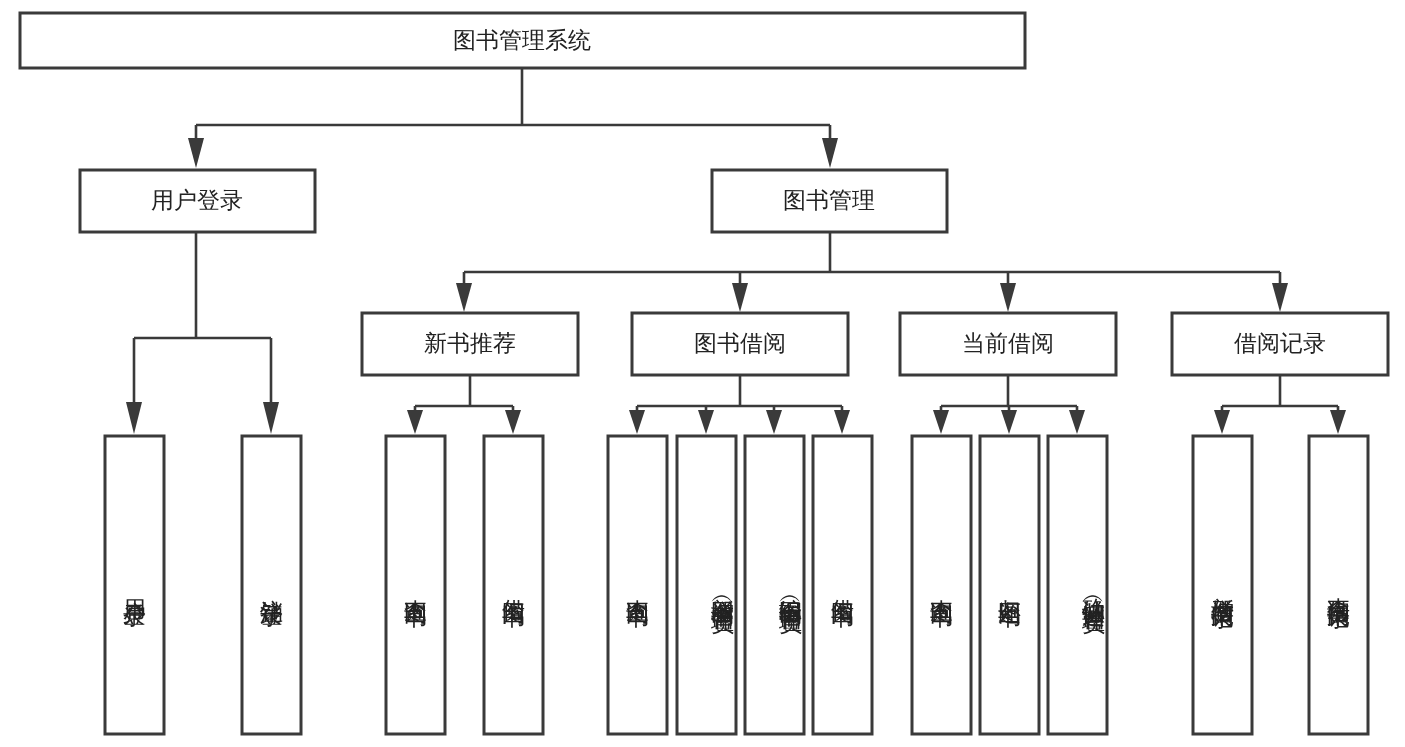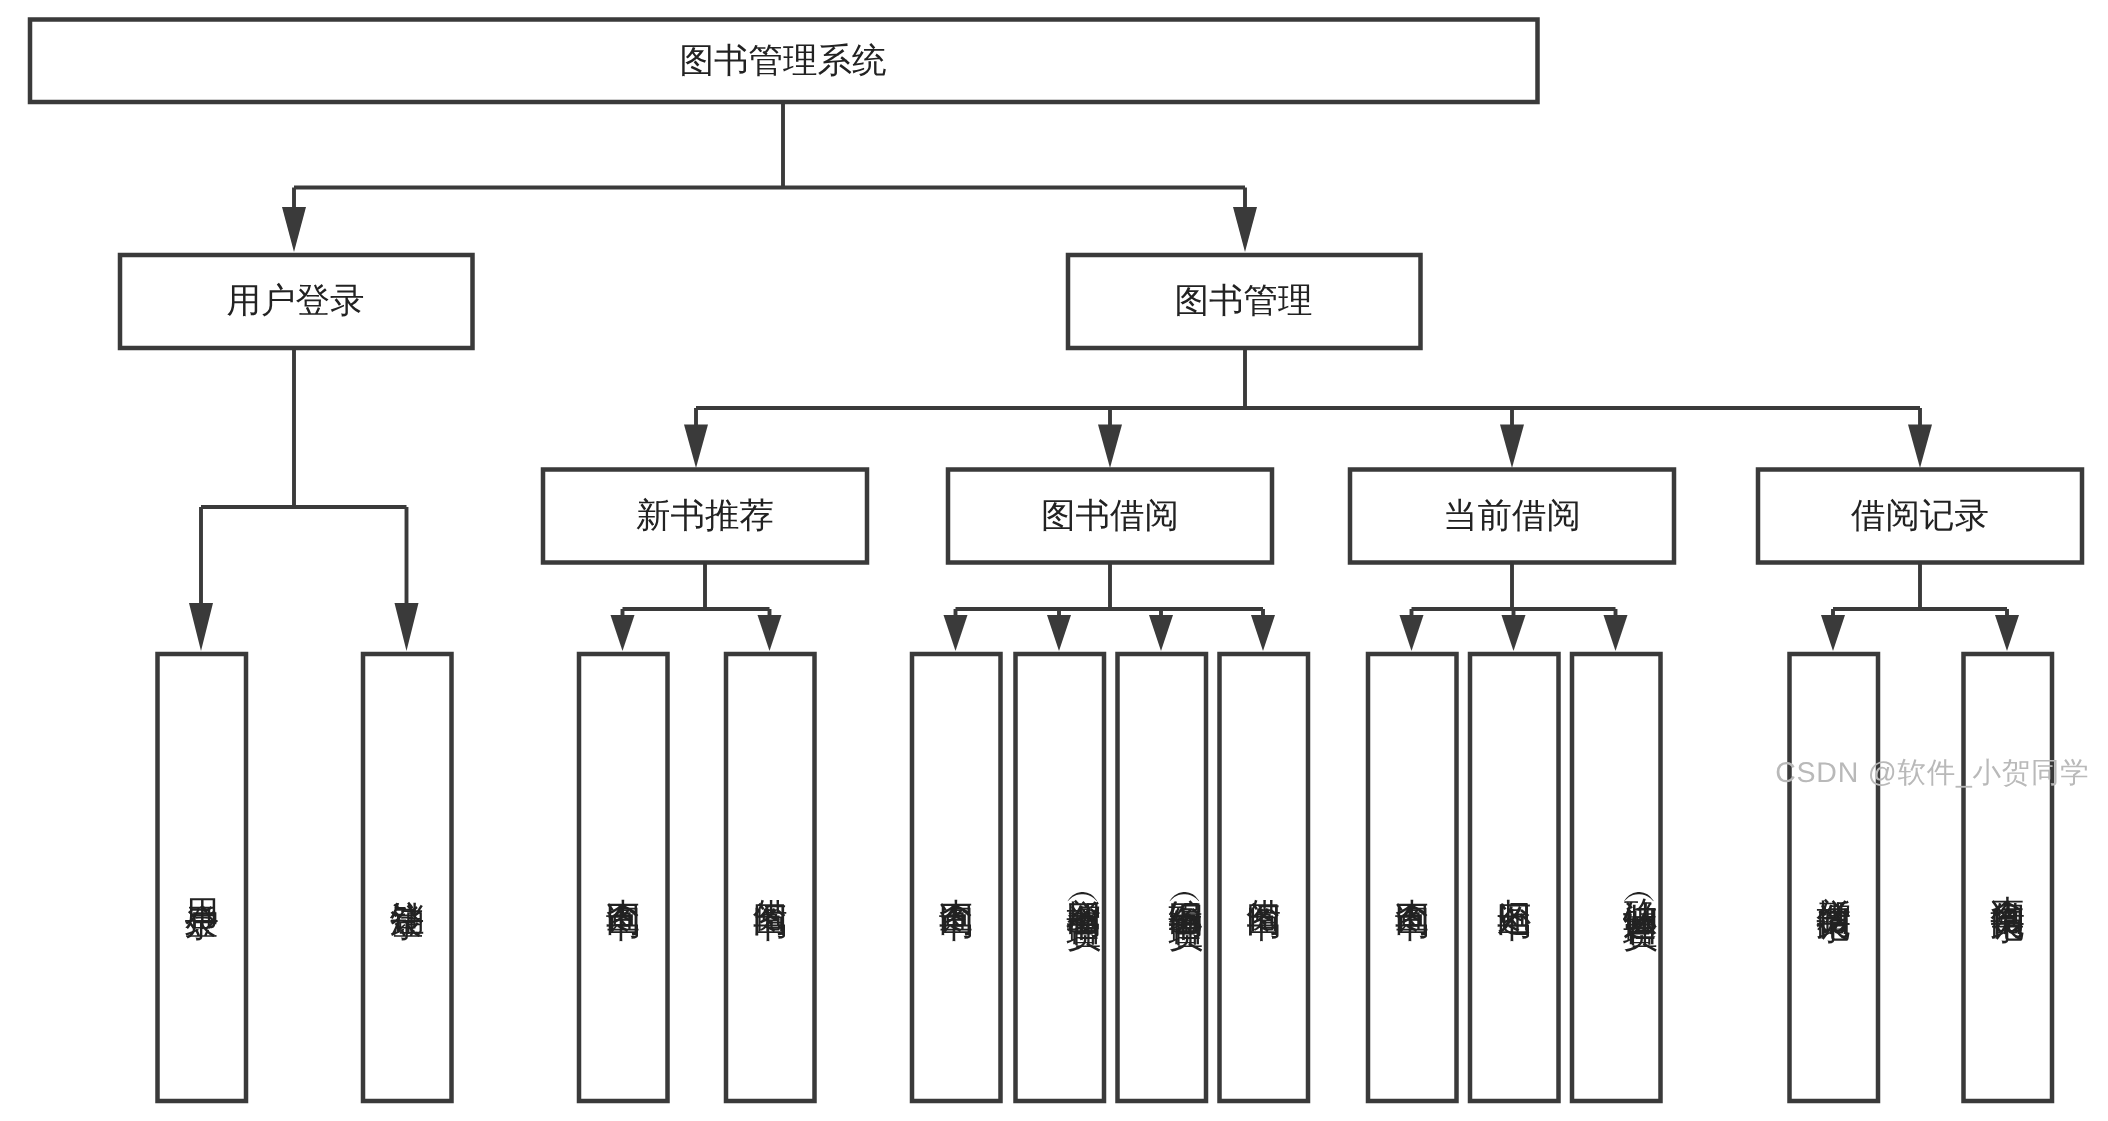--- a/index.html
+++ b/index.html
@@ -207,15 +207,14 @@
   <div class="vlabel" style="left:745px; top:436px; width:59px; height:298px; align-items:flex-start; padding-top:8px; box-sizing:border-box;">编辑图书（管理员）</div>
   <div class="vlabel" style="left:813px; top:436px; width:59px; height:298px;">借阅图书</div>
 
   <div class="vlabel" style="left:912px; top:436px; width:59px; height:298px;">查询图书</div>
   <div class="vlabel" style="left:980px; top:436px; width:59px; height:298px;">归还图书</div>
   <div class="vlabel" style="left:1048px; top:436px; width:59px; height:298px; align-items:flex-start; padding-top:8px; box-sizing:border-box;">确认归还（管理员）</div>
 
   <div class="vlabel" style="left:1193px; top:436px; width:59px; height:298px;">新增借阅记录</div>
   <div class="vlabel" style="left:1309px; top:436px; width:59px; height:298px;">查询借阅记录</div>
 
-  <div class="watermark">CSDN @软件_小贺同学</div>
 
 </div>
 
 </body></html>

